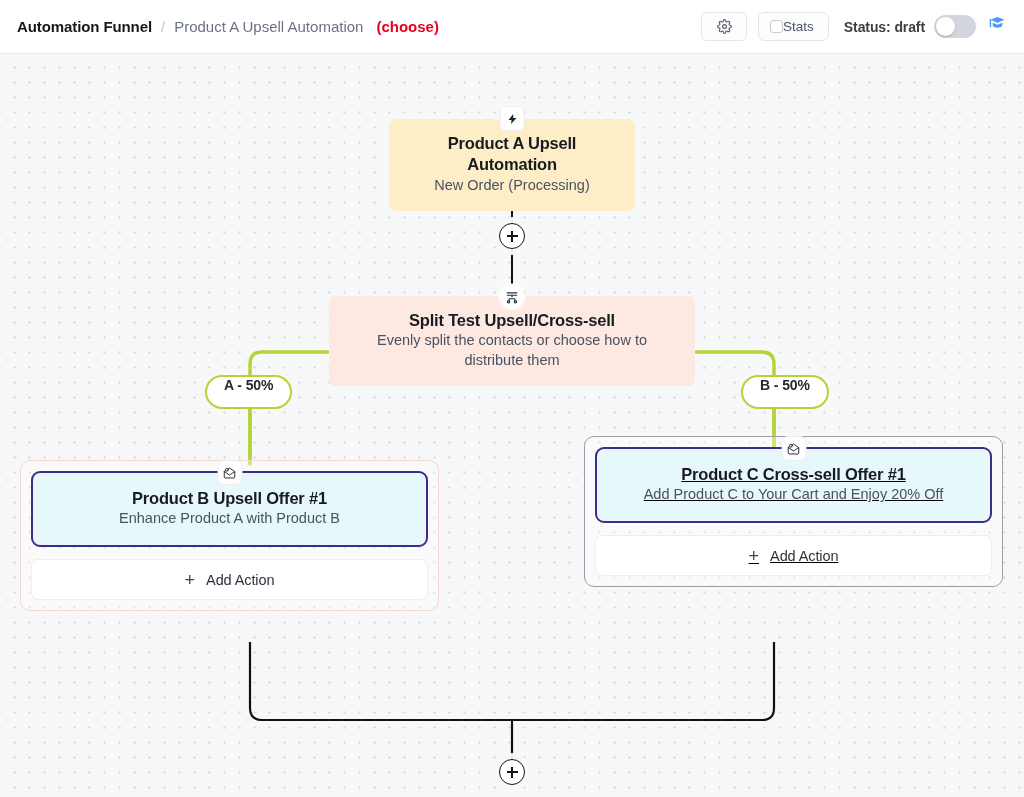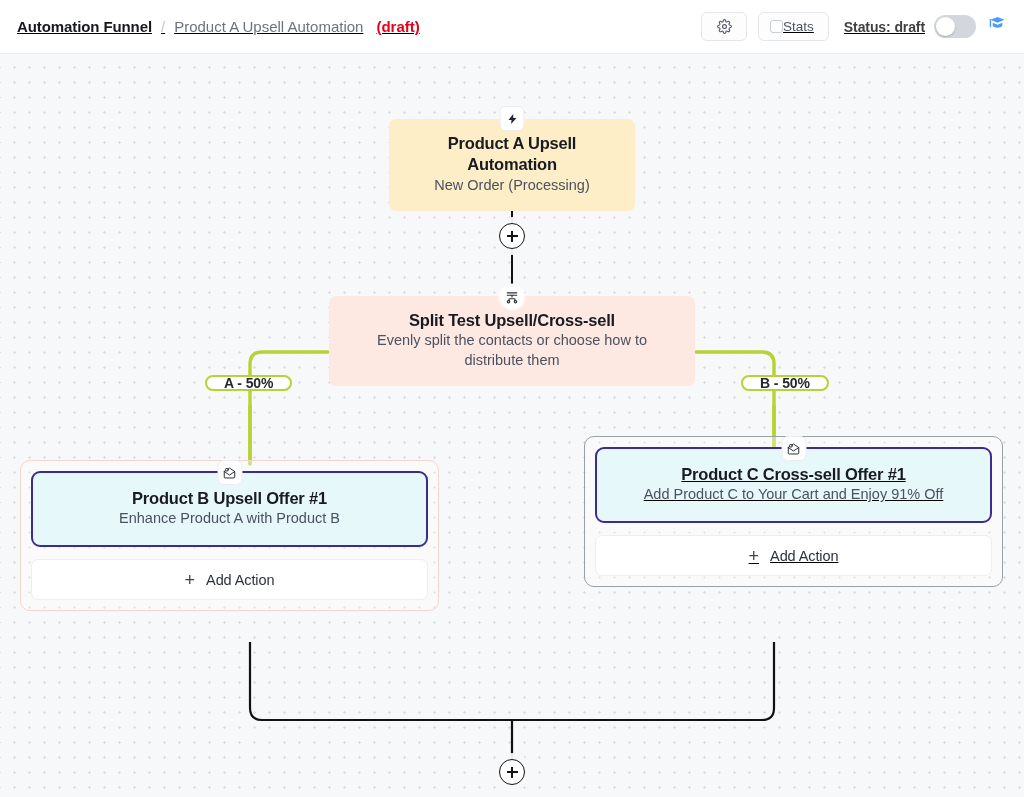--- a/index.html
+++ b/index.html
@@ -25,21 +25,20 @@
   .topbar {
     height: 54px;
     flex: 0 0 54px;
     background: #ffffff;
     border-bottom: 1px solid #e8eaee;
     display: flex;
     align-items: center;
     padding: 0 16px 0 17px;
     position: relative;
     z-index: 40;
-    text-decoration: underline;
   }
 
   .breadcrumb {
     display: flex;
     align-items: baseline;
     gap: 9px;
     white-space: nowrap;
   }
   .bc-root {
     font-size: 15px;
@@ -276,27 +275,27 @@
     content: "";
     position: absolute;
     background: #141414;
   }
   .plus-node::before { width: 11px; height: 1.6px; }
   .plus-node::after  { width: 1.6px; height: 11px; }
 
   
   .branch-pill {
     position: absolute;
-    height: 16px;
+    height: 34px;
     padding: 0 17px;
     border: 2.5px solid #b5d334;
     border-radius: 18px;
     background: #ffffff;
     display: flex;
-    align-items: center;
+    align-items: flex-start;
     justify-content: center;
     z-index: 18;
     cursor: pointer;
   }
   .branch-pill span {
     font-size: 14px;
     font-weight: bold;
     color: #242830;
     letter-spacing: -0.1px;
     white-space: nowrap;
@@ -306,21 +305,21 @@
 <body>
 
 <div id="app">
 
   <div class="topbar">
 
     <div class="breadcrumb">
       <span class="bc-root">Automation Funnel</span>
       <span class="bc-sep">/</span>
       <span class="bc-current">Product A Upsell Automation</span>
-      <span class="bc-state">(draft)</span>
+      <span class="bc-state">(choose)</span>
     </div>
 
     <div class="top-right">
 
       <div class="icon-btn">
         <span>
           <svg width="15" height="15" viewBox="0 0 24 24" fill="none" stroke="#53596a" stroke-width="1.8" stroke-linecap="round" stroke-linejoin="round">
             <circle cx="12" cy="12" r="3.1"></circle>
             <path d="M19.4 15a1.65 1.65 0 00.33 1.82l.06.06a2 2 0 11-2.83 2.83l-.06-.06a1.65 1.65 0 00-1.82-.33 1.65 1.65 0 00-1 1.51V21a2 2 0 11-4 0v-.09A1.65 1.65 0 009 19.4a1.65 1.65 0 00-1.82.33l-.06.06a2 2 0 11-2.83-2.83l.06-.06A1.65 1.65 0 004.6 15a1.65 1.65 0 00-1.51-1H3a2 2 0 110-4h.09A1.65 1.65 0 004.6 9a1.65 1.65 0 00-.33-1.82l-.06-.06a2 2 0 112.83-2.83l.06.06A1.65 1.65 0 009 4.6a1.65 1.65 0 001-1.51V3a2 2 0 114 0v.09a1.65 1.65 0 001 1.51 1.65 1.65 0 001.82-.33l.06-.06a2 2 0 112.83 2.83l-.06.06A1.65 1.65 0 0019.4 9v0a1.65 1.65 0 001.51 1H21a2 2 0 110 4h-.09a1.65 1.65 0 00-1.51 1z"></path>
           </svg>
@@ -429,21 +428,21 @@
     <div class="branch-box right" style="left:584px; top:382px; width:419px;text-decoration:underline;">
       <div class="email-card">
         <div class="node-badge">
           <svg width="14" height="14" viewBox="0 0 24 24" fill="none" stroke="#2b3038" stroke-width="1.7" stroke-linecap="round" stroke-linejoin="round">
             <path d="M3 9.5l9 6 9-6V19a1.5 1.5 0 01-1.5 1.5h-15A1.5 1.5 0 013 19V9.5z"></path>
             <path d="M3 9.5l9-6 9 6"></path>
             <circle cx="7.5" cy="6.5" r="2.4" fill="#ffffff"></circle>
           </svg>
         </div>
         <div class="card-title">Product C Cross-sell Offer #1</div>
-        <div class="card-sub">Add Product C to Your Cart and Enjoy 91% Off</div>
+        <div class="card-sub">Add Product C to Your Cart and Enjoy 20% Off</div>
       </div>
       <div class="add-action">
         <span class="plus-glyph">+</span>
         <span class="aa-label">Add Action</span>
       </div>
     </div>
 
     <div class="plus-node" style="left:499px; top:705px;"></div>
 
   </div>

